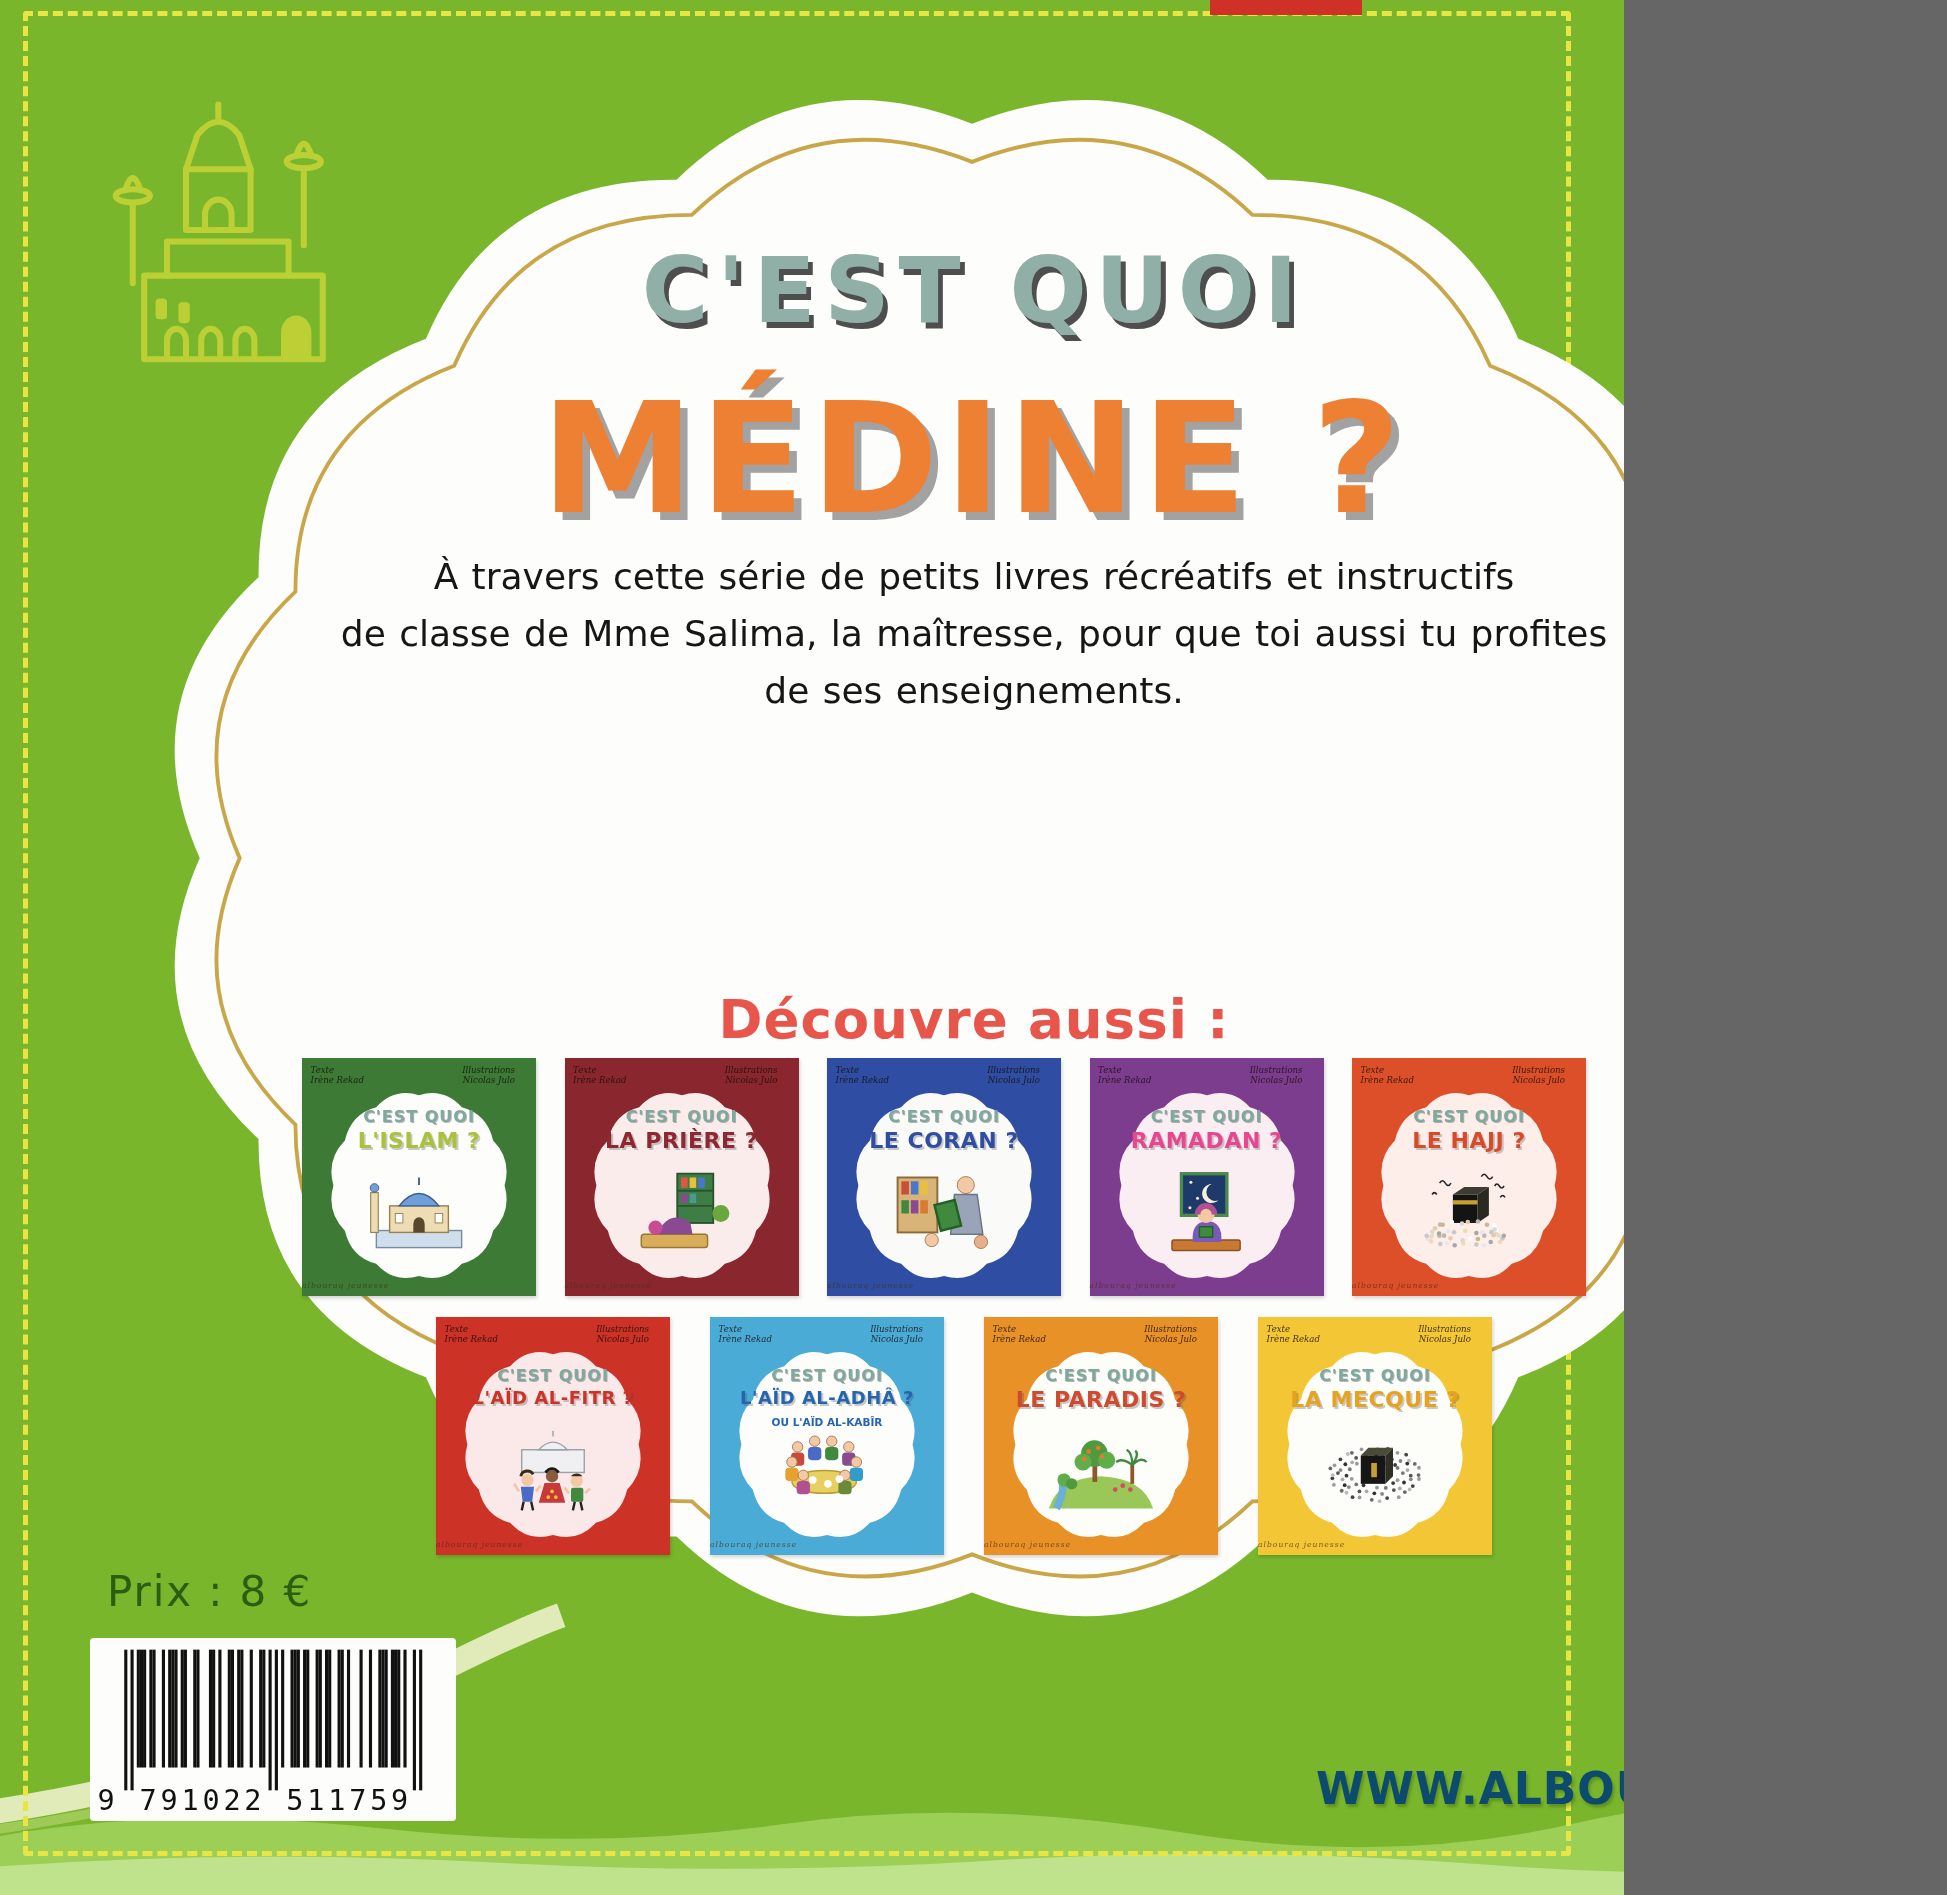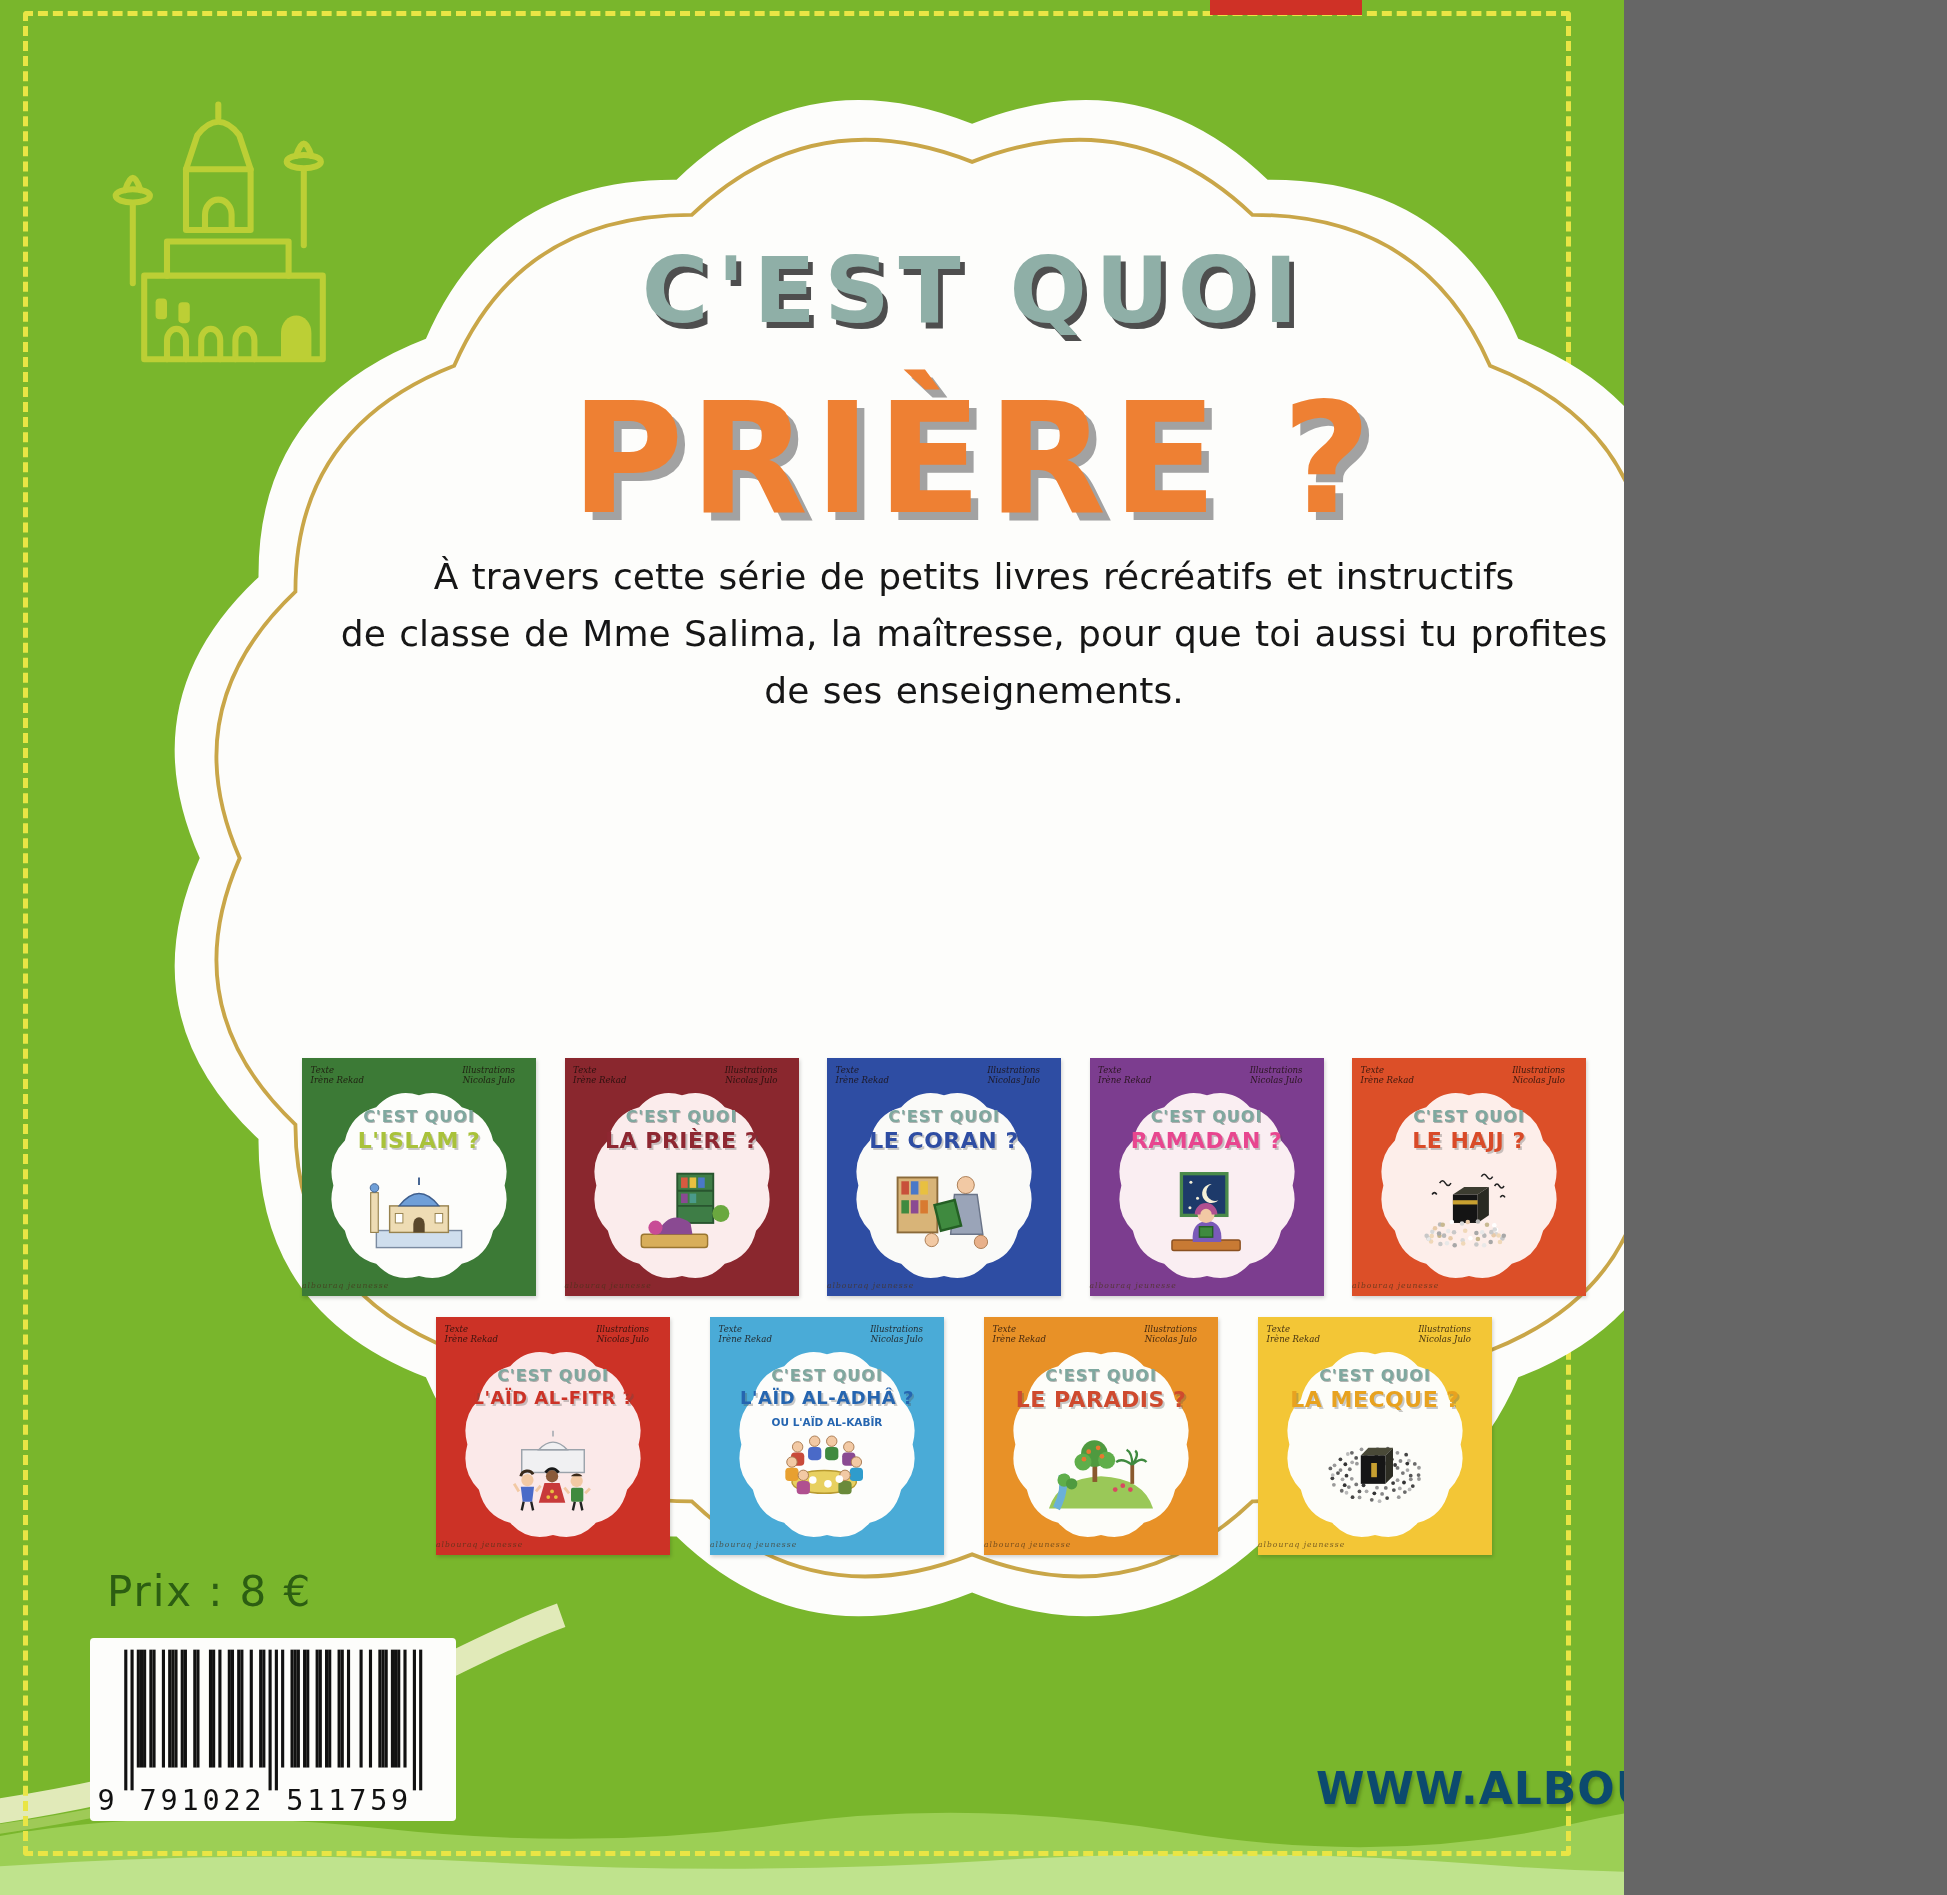--- a/index.html
+++ b/index.html
@@ -82,28 +82,29 @@
     <rect x="34" y="108" width="6" height="11" rx="2" fill="#bccf35"></rect>
     <rect x="46" y="110" width="6" height="11" rx="2" fill="#bccf35"></rect>
   </svg>
 
   <svg class="blob-svg" width="1948" height="1896" viewBox="0 0 2048 1993">
     <path id="blob-main" fill="#fdfdfb" d="M1022.0,130.0 Q1198.4,59.0 1332.7,188.8 Q1524.2,187.4 1596.2,356.1 Q1773.6,424.5 1772.2,606.6 Q1908.6,734.3 1834.0,902.0 Q1908.6,1069.7 1772.2,1197.4 Q1773.6,1379.5 1596.2,1447.9 Q1524.2,1616.6 1332.7,1615.2 Q1198.4,1745.0 1022.0,1674.0 Q845.6,1745.0 711.3,1615.2 Q519.8,1616.6 447.8,1447.9 Q270.4,1379.5 271.8,1197.4 Q135.4,1069.7 210.0,902.0 Q135.4,734.3 271.8,606.6 Q270.4,424.5 447.8,356.1 Q519.8,187.4 711.3,188.8 Q845.6,59.0 1022.0,130.0 Z"></path>
     <path id="blob-line" fill="none" stroke="#c9a648" stroke-width="4" d="M1022.0,170.0 Q1189.0,103.9 1316.7,225.7 Q1497.6,225.4 1566.5,384.4 Q1733.7,449.9 1733.4,621.9 Q1861.6,743.2 1792.0,902.0 Q1861.6,1060.8 1733.4,1182.1 Q1733.7,1354.1 1566.5,1419.6 Q1497.6,1578.6 1316.7,1578.3 Q1189.0,1700.1 1022.0,1634.0 Q855.0,1700.1 727.3,1578.3 Q546.4,1578.6 477.5,1419.6 Q310.3,1354.1 310.6,1182.1 Q182.4,1060.8 252.0,902.0 Q182.4,743.2 310.6,621.9 Q310.3,449.9 477.5,384.4 Q546.4,225.4 727.3,225.7 Q855.0,103.9 1022.0,170.0 Z"></path>
   </svg>
 
   <div class="series-heading">C'EST QUOI</div>
-  <div class="main-title">PRIÈRE ?</div>
+  <div class="main-title">MÉDINE ?</div>
 
   <div class="description">
     <div>À travers cette série de petits livres récréatifs et instructifs</div>
     <div>de classe de Mme Salima, la maîtresse, pour que toi aussi tu profites</div>
     <div>de ses enseignements.</div>
   </div>
 
+  <div class="discover">Découvre aussi :</div>
 
   <div class="covers-row" id="row1">
       <div class="mini-cover" style="background: rgb(60, 122, 54);">
       <svg class="mini-blob" width="234" height="238" viewBox="0 0 246 250">
           <path d="M123.0,39.0 Q149.1,31.0 168.0,51.7 Q194.4,58.6 200.9,86.5 Q220.6,106.4 213.0,134.0 Q220.6,161.6 200.9,181.5 Q194.4,209.4 168.0,216.3 Q149.1,237.0 123.0,229.0 Q96.9,237.0 78.0,216.3 Q51.6,209.4 45.1,181.5 Q25.4,161.6 33.0,134.0 Q25.4,106.4 45.1,86.5 Q51.6,58.6 78.0,51.7 Q96.9,31.0 123.0,39.0 Z" fill="#fdfdfb"></path>
         </svg>
       <div class="credit cl">
         <span class="l1">Texte</span><br><span class="l2">Irène Rekad</span></div>
       <div class="credit cr">
         <span class="l1">Illustrations</span><br><span class="l2">Nicolas Julo</span></div>

